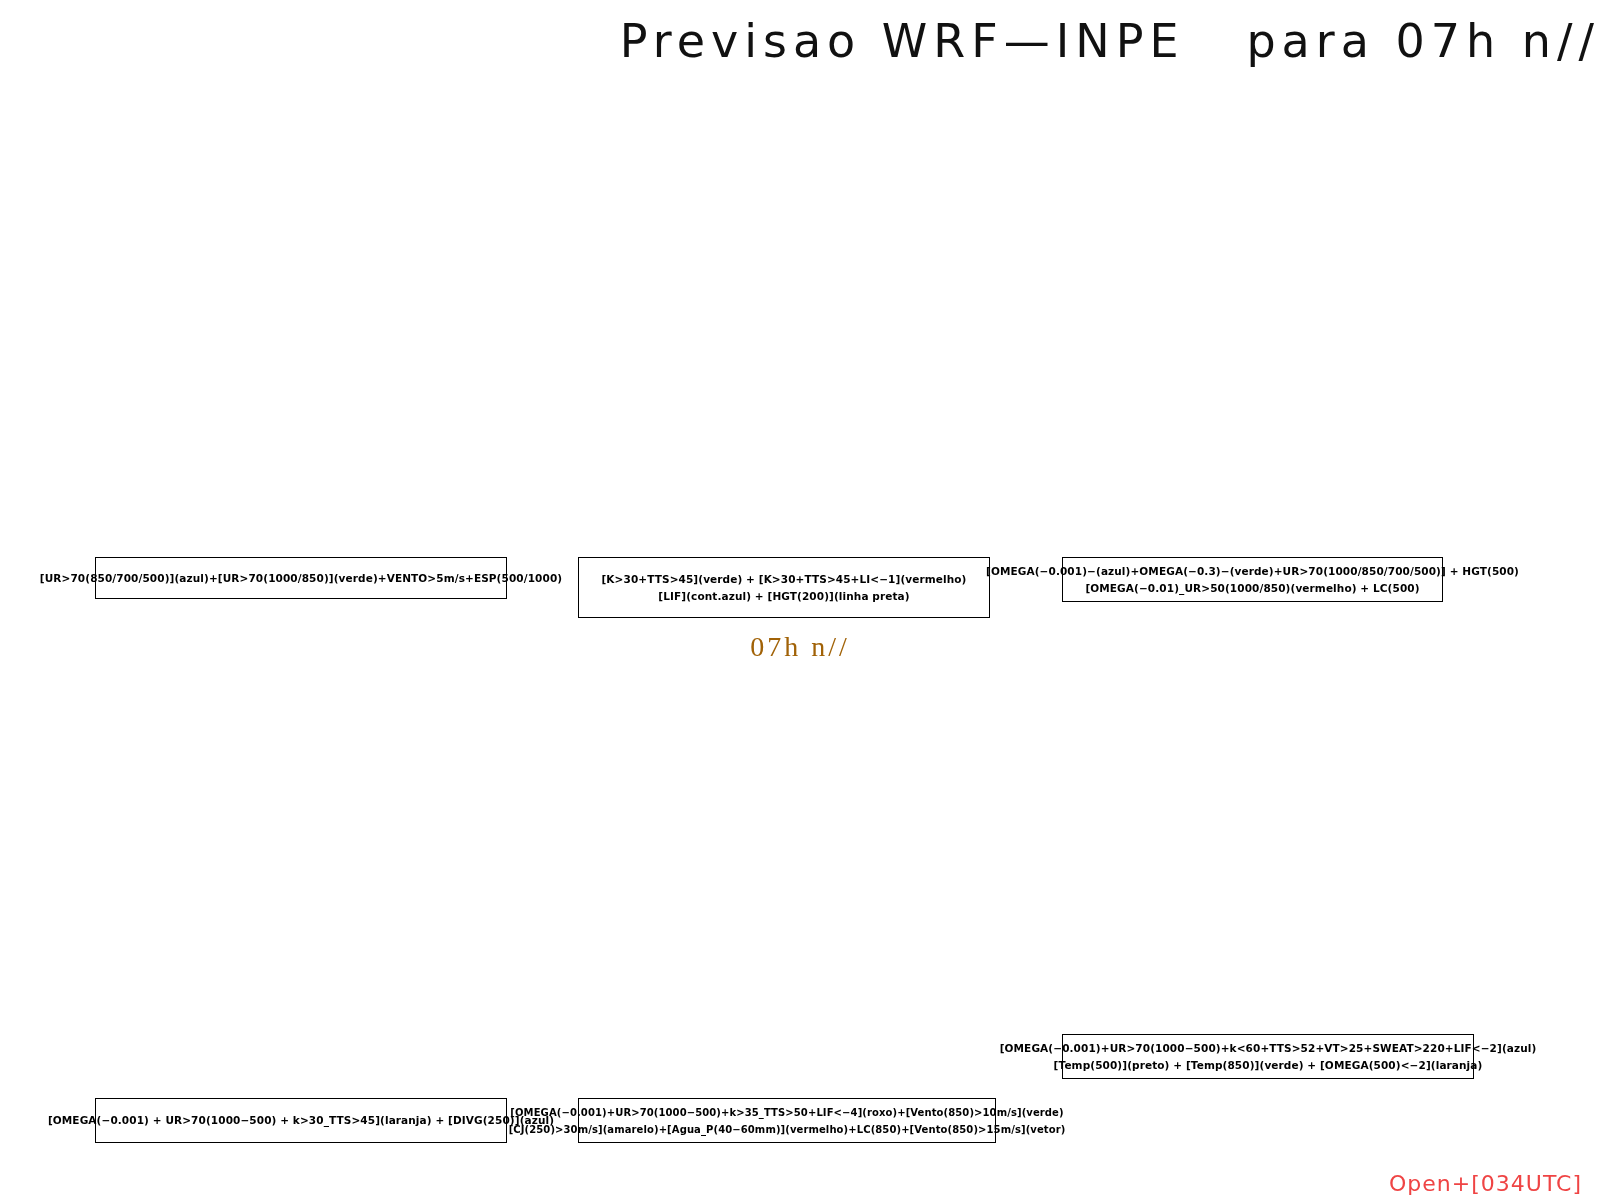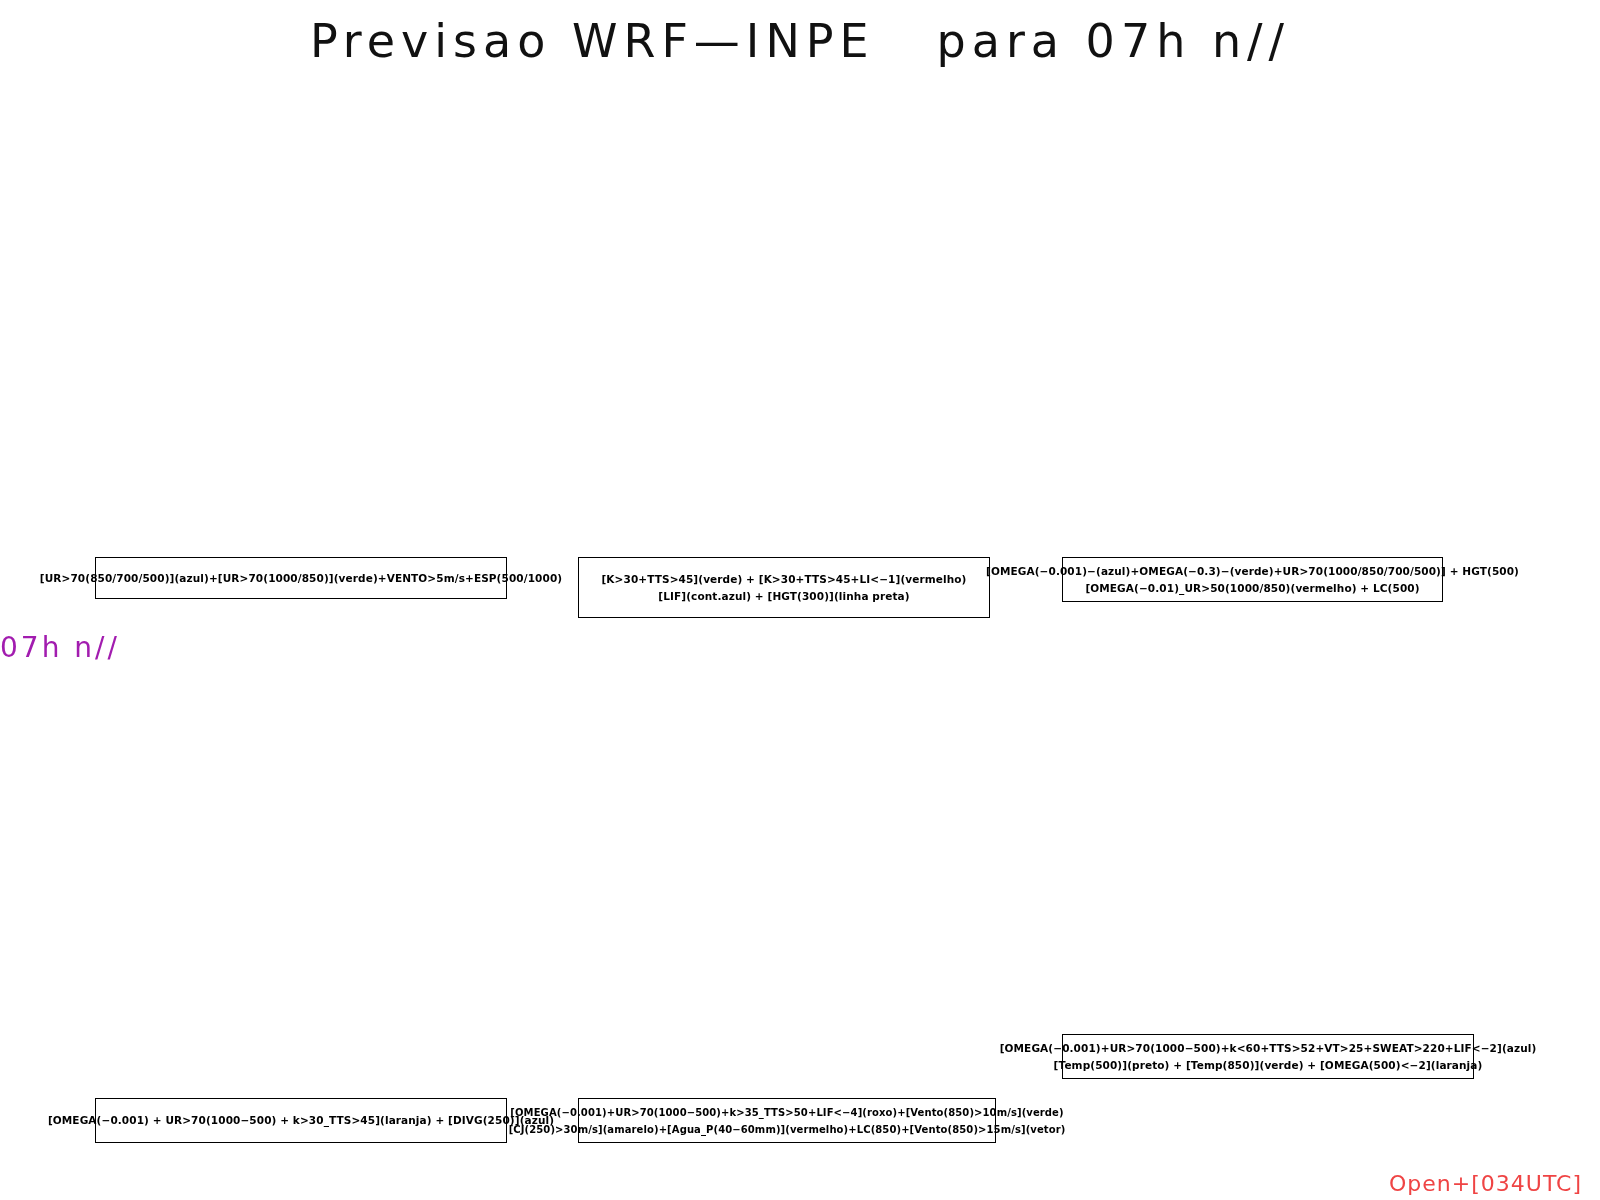--- a/index.html
+++ b/index.html
@@ -15,39 +15,41 @@
     color: #000000;
     overflow: hidden;
   }
 
   
   .page-title {
     position: absolute;
     top: 14px;
     left: 0;
     width: 1600px;
-    text-align: center;
+    text-align: right;
     font-family: "DejaVu Sans", sans-serif;
     font-size: 46px;
     font-weight: 400;
     letter-spacing: 6px;
     color: #111111;
     white-space: pre;
   }
 
   
   .mid-caption {
     position: absolute;
     top: 631px;
     left: 0;
     width: 1600px;
+    text-align: center;
     font-size: 28px;
     letter-spacing: 3px;
-    color: #a21caf;
+    color: #a16207;
     white-space: pre;
+    font-family: Liberation Serif, serif;
   }
 
   
   .corner-stamp {
     position: absolute;
     right: 18px;
     bottom: 4px;
     font-size: 22px;
     letter-spacing: 1px;
     color: #ef4444;
@@ -94,21 +96,21 @@
 <body>
 
 <div class="page-title">Previsao WRF—INPE   para 07h n//</div>
 
 <div class="legend-box" id="legend-top-left">
   <div class="legend-line">[UR&gt;70(850/700/500)](azul)+[UR&gt;70(1000/850)](verde)+VENTO&gt;5m/s+ESP(500/1000)</div>
 </div>
 
 <div class="legend-box" id="legend-top-center">
   <div class="legend-line">[K&gt;30+TTS&gt;45](verde)  +  [K&gt;30+TTS&gt;45+LI&lt;−1](vermelho)</div>
-  <div class="legend-line">[LIF](cont.azul)  +  [HGT(300)](linha preta)</div>
+  <div class="legend-line">[LIF](cont.azul)  +  [HGT(200)](linha preta)</div>
 </div>
 
 <div class="legend-box" id="legend-top-right">
   <div class="legend-line">[OMEGA(−0.001)−(azul)+OMEGA(−0.3)−(verde)+UR&gt;70(1000/850/700/500)]  +  HGT(500)</div>
   <div class="legend-line">[OMEGA(−0.01)_UR&gt;50(1000/850)(vermelho)  +  LC(500)</div>
 </div>
 
 <div class="mid-caption">07h n//</div>
 
 <div class="legend-box" id="legend-bottom-left">

